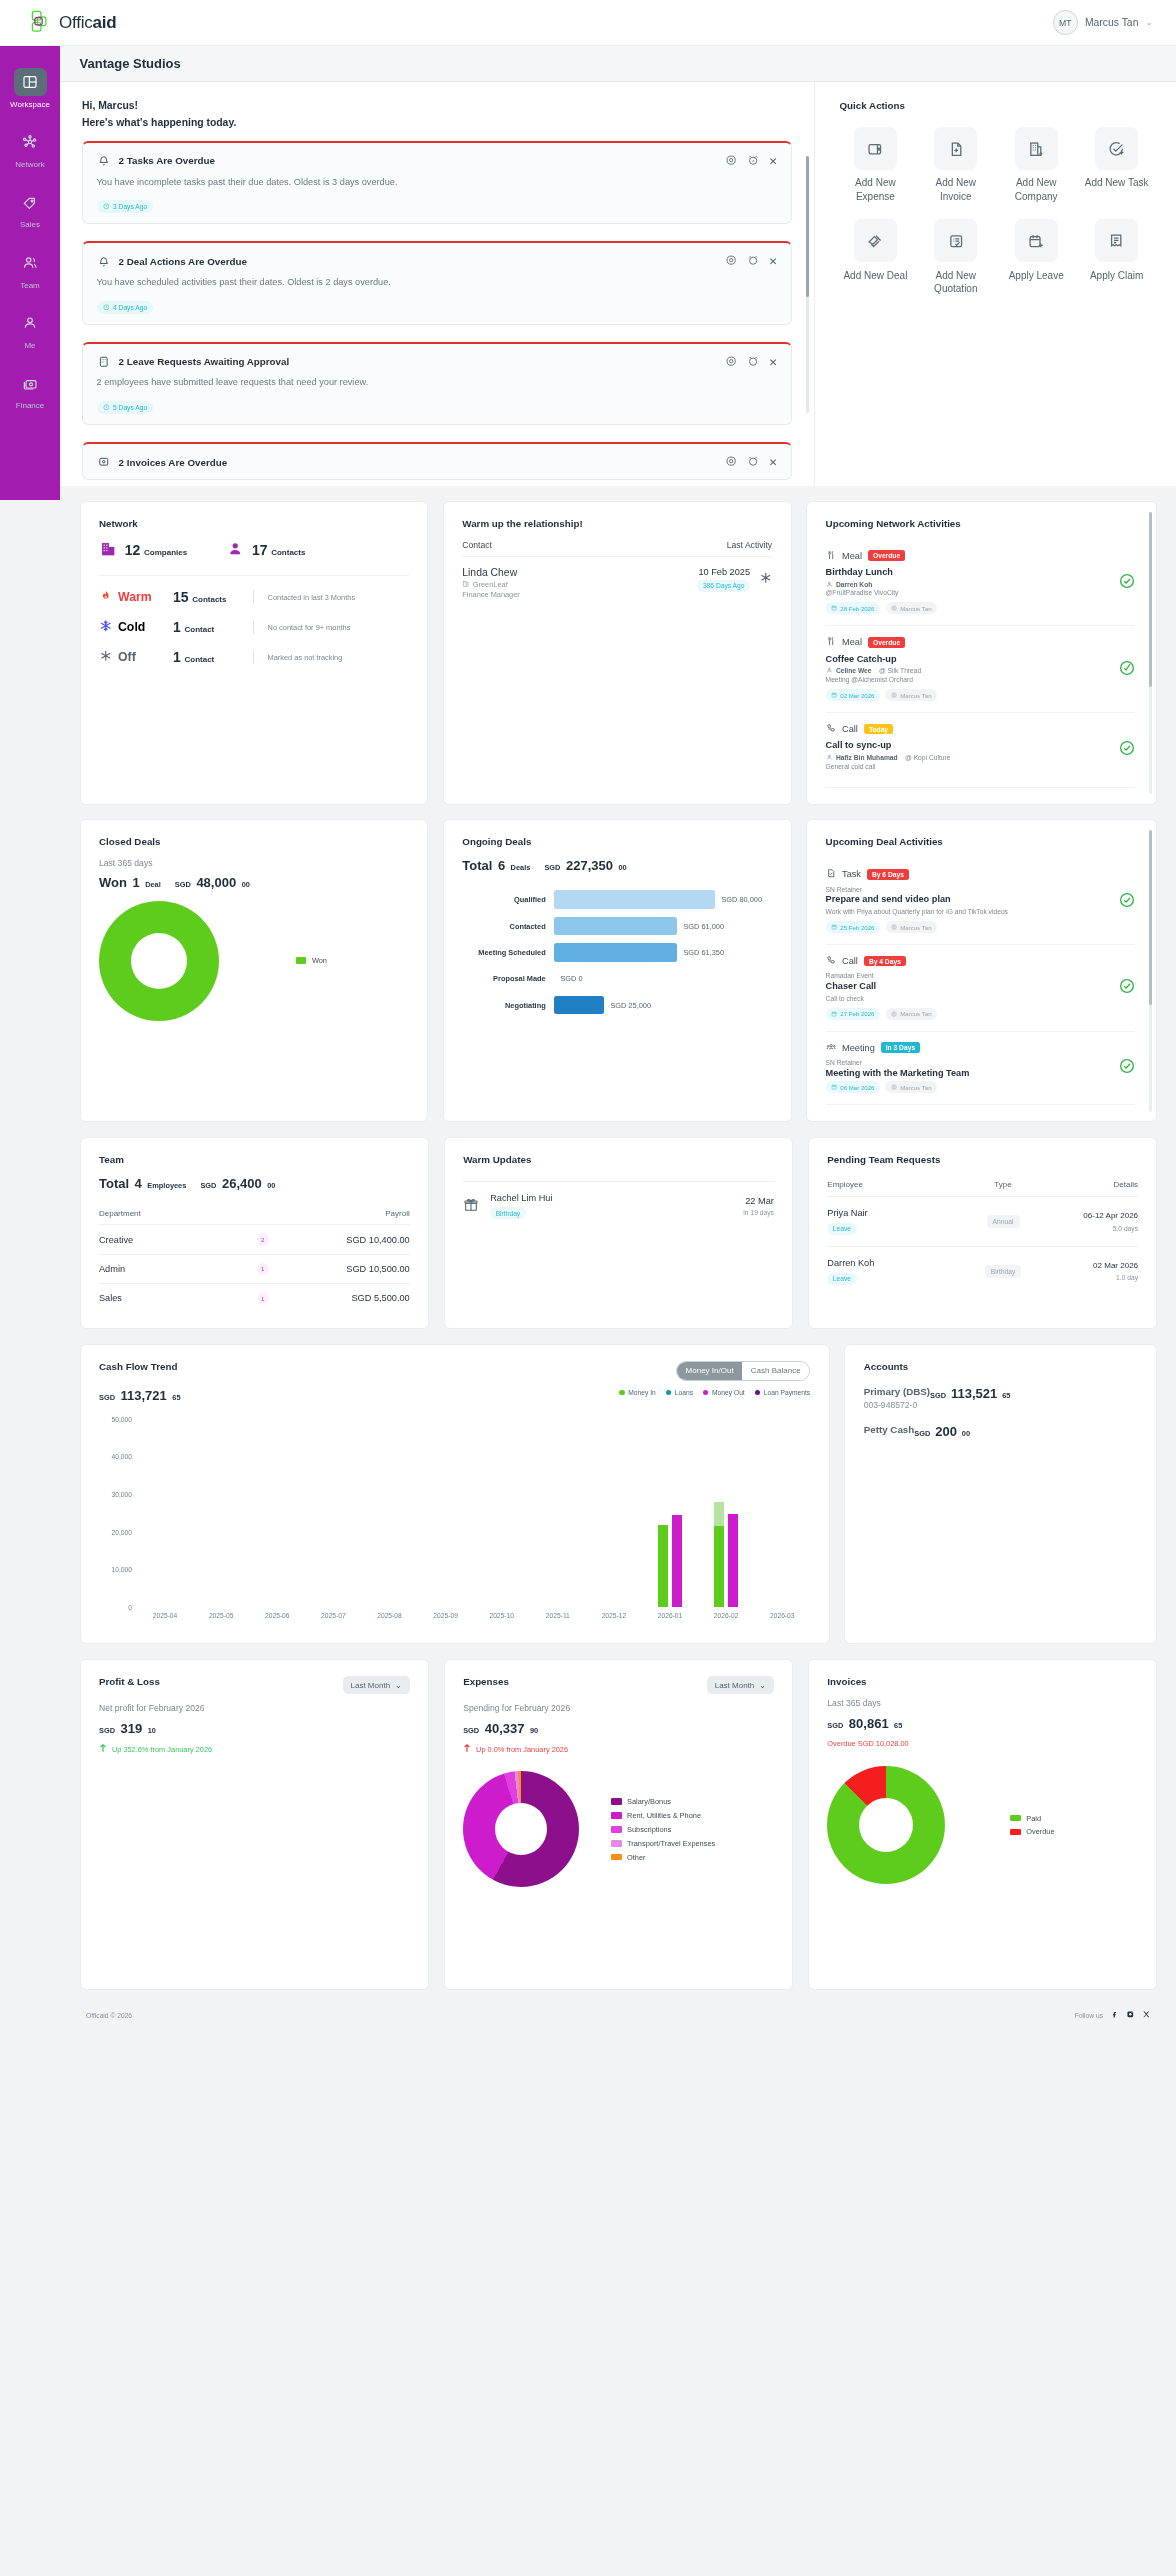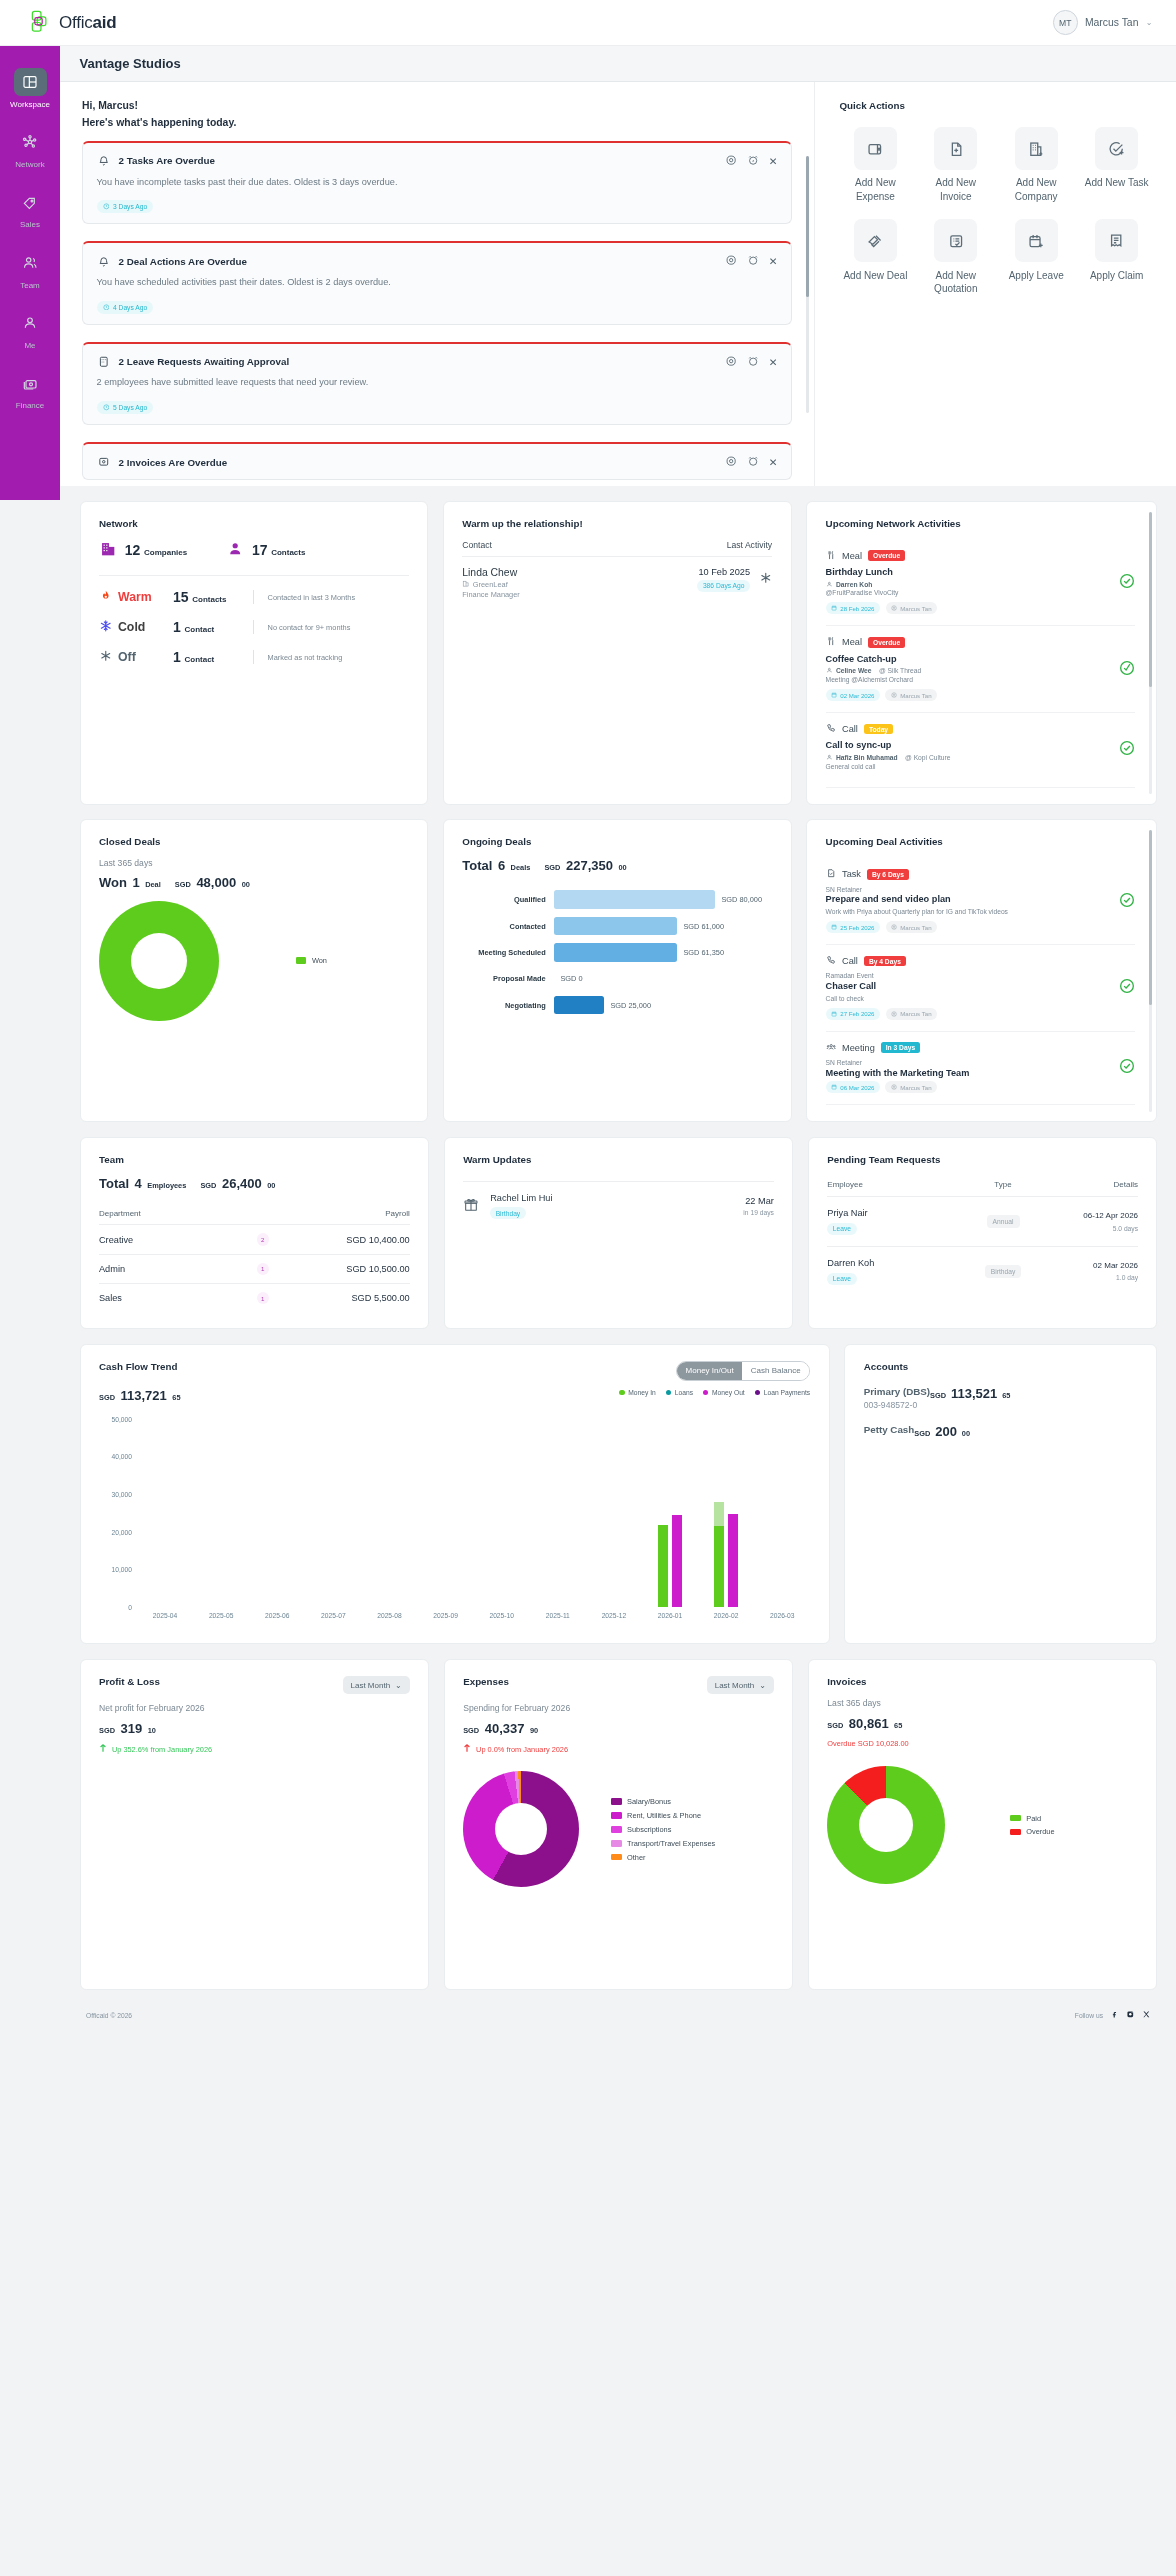--- a/index.html
+++ b/index.html
@@ -550,21 +550,21 @@
                   <circle cx="12" cy="13.8" r="2" fill="#fff" stroke="none"></circle>
                 </svg></span>
             <span>Warm</span>
           </span>
           <span class="temp-cnt"><span class="big-num">15</span><span class="sm-lbl">Contacts</span></span>
           <span class="vbar"></span>
           <span class="temp-desc">Contacted in last 3 Months</span>
         </div>
 
         <div class="temp-row">
-          <span class="temp-name" style="color:#404040;">
+          <span class="temp-name" style="color:#000000;">
             <span><svg viewBox="0 0 24 24" stroke="#4c4cf0" stroke-width="2" fill="none" stroke-linecap="round">
                   <path d="M12 3v18M4.2 7.5l15.6 9M19.8 7.5l-15.6 9"></path>
                   <path d="M9.5 5.3 12 7.6l2.5-2.3M9.5 18.7 12 16.4l2.5 2.3"></path>
                 </svg></span>
             <span>Cold</span>
           </span>
           <span class="temp-cnt"><span class="big-num">1</span><span class="sm-lbl">Contact</span></span>
           <span class="vbar"></span>
           <span class="temp-desc">No contact for 9+ months</span>
         </div>

